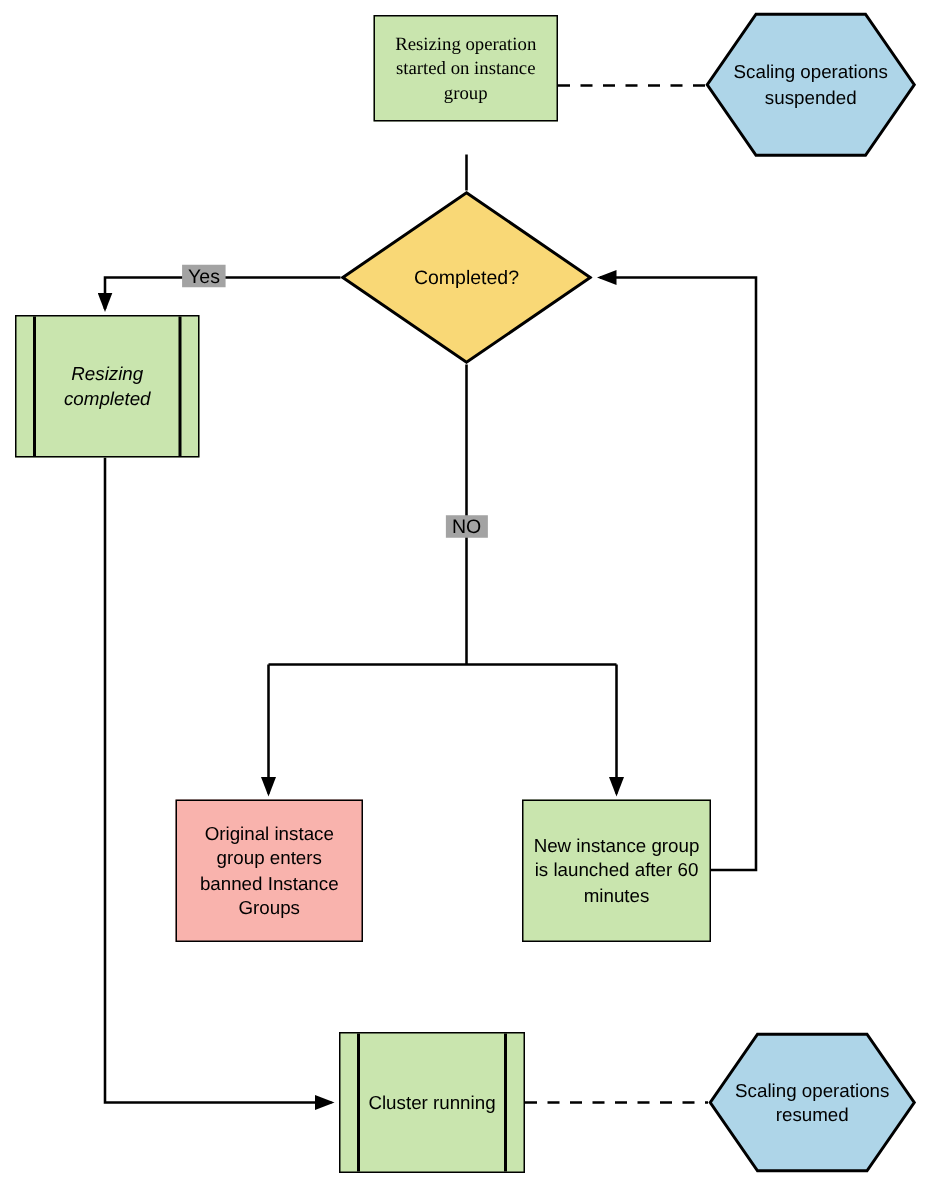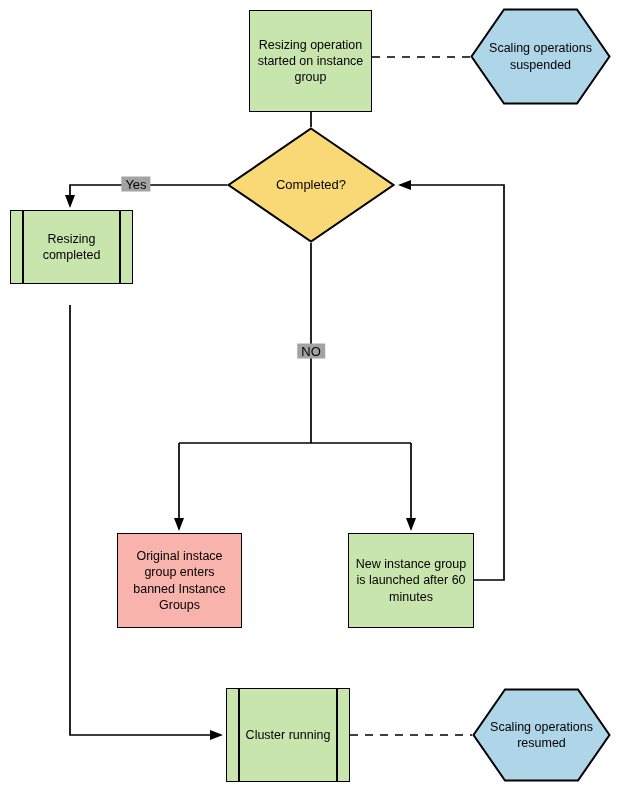--- a/index.html
+++ b/index.html
@@ -76,39 +76,39 @@
     <path d="M227,185 L70,185 L70,206" marker-end="url(#arrow)"></path>
     <path d="M311,243 L311,443"></path>
     <path d="M179,443 L411,443"></path>
     <path d="M179,443 L179,529" marker-end="url(#arrow)"></path>
     <path d="M411,443 L411,529" marker-end="url(#arrow)"></path>
     <path d="M474,580 L504,580 L504,185 L400,185" marker-end="url(#arrow)"></path>
     <path d="M70,305 L70,735 L221,735" marker-end="url(#arrow)"></path>
     <path class="dashed" d="M350,735 L472,735"></path>
   </svg>
 
-  <div class="node rect-node green" style="left:249px; top:10px; width:123px; height:102px;">
+  <div class="node rect-node green" style="left:249px; top:10px; width:123px; height:71px;font-family:Liberation Serif, serif;">
     <span>Resizing operation started on instance group</span>
   </div>
 
   <div class="node shape-node" style="left:227px; top:127px; width:168px; height:116px; font-size:13px;">
     <svg viewBox="0 0 168 116" preserveAspectRatio="none">
       <polygon class="diamond-fill" points="84,1.5 166.5,58 84,114.5 1.5,58"></polygon>
     </svg>
     <span class="shape-label">Completed?</span>
   </div>
 
   <div class="node shape-node" style="left:470px; top:8px; width:141px; height:97px;">
     <svg viewBox="0 0 141 97" preserveAspectRatio="none">
       <polygon class="hex-fill" points="34,1.5 107,1.5 139.5,48.5 107,95.5 34,95.5 1.5,48.5"></polygon>
     </svg>
     <span class="shape-label">Scaling operations suspended</span>
   </div>
 
-  <div class="node rect-node green predef" style="left:10px; top:210px; width:123px; height:74px;">
+  <div class="node rect-node green predef" style="left:10px; top:210px; width:123px; height:95px;font-style:italic;">
     <div class="bar left"></div>
     <div class="bar right"></div>
     <span>Resizing completed</span>
   </div>
 
   <div class="node rect-node pink" style="left:117px; top:533px; width:125px; height:95px;">
     <span>Original instace group enters banned Instance Groups</span>
   </div>
 
   <div class="node rect-node green" style="left:348px; top:533px; width:126px; height:95px;">

